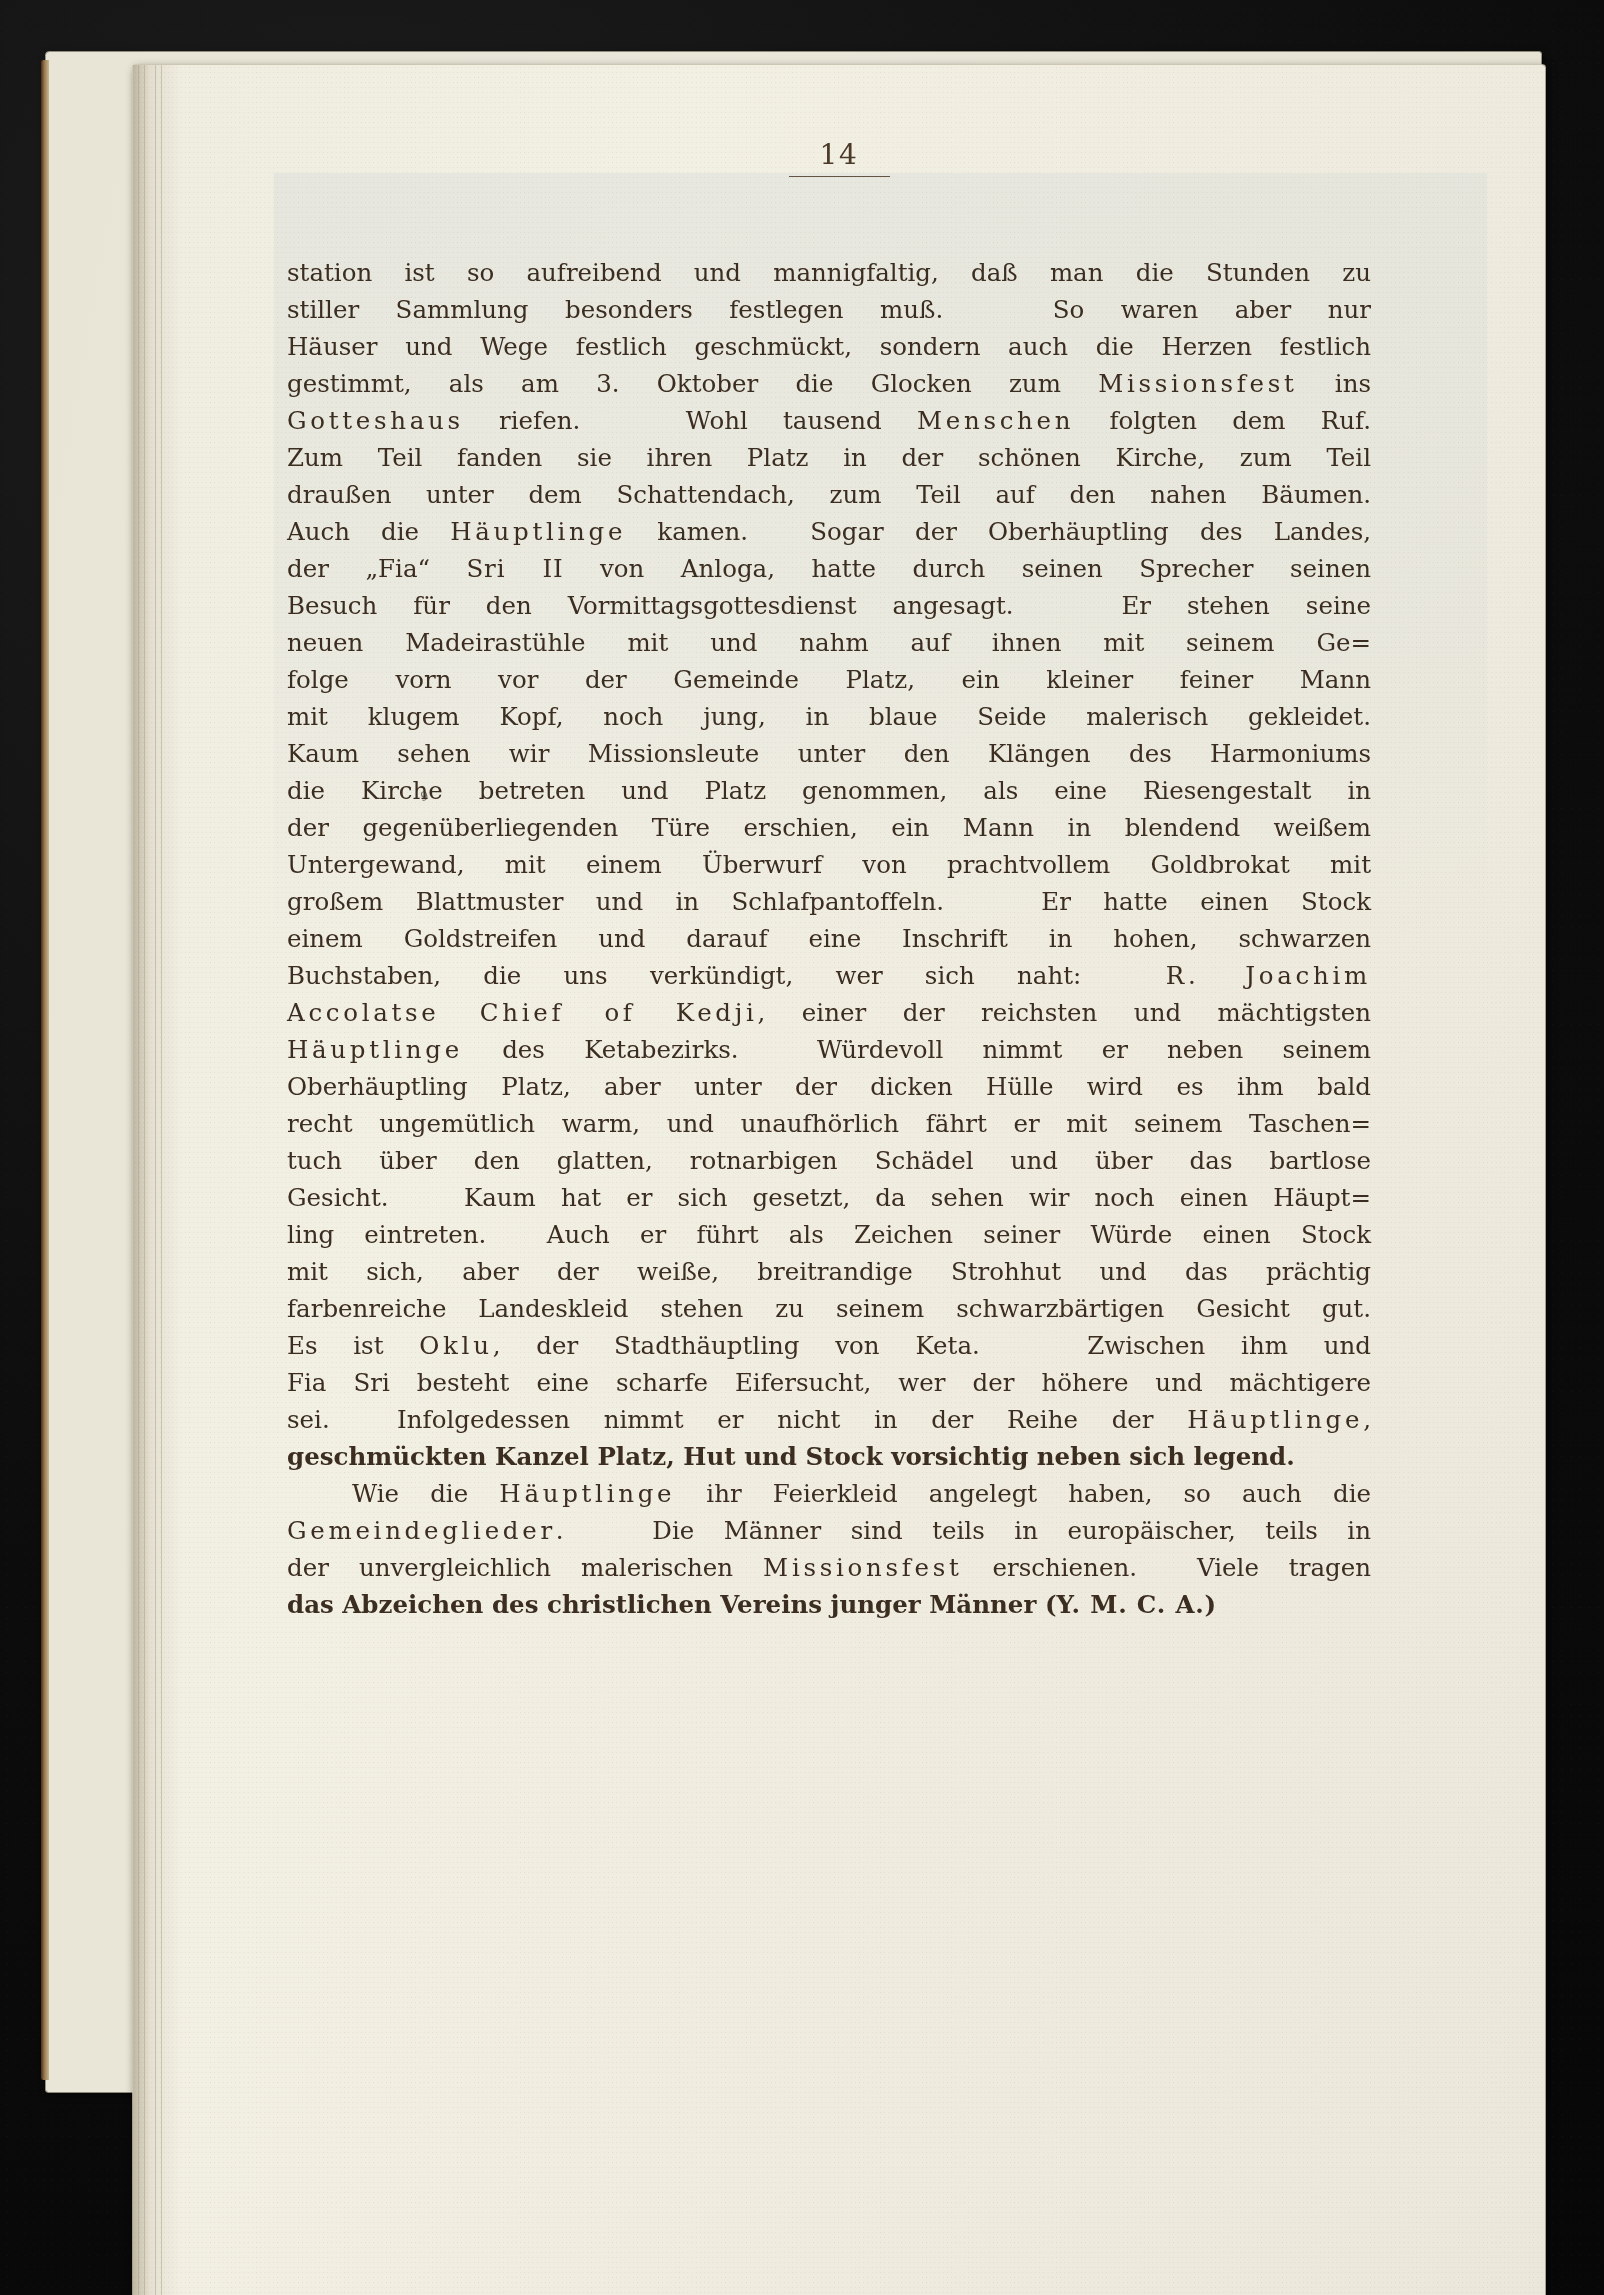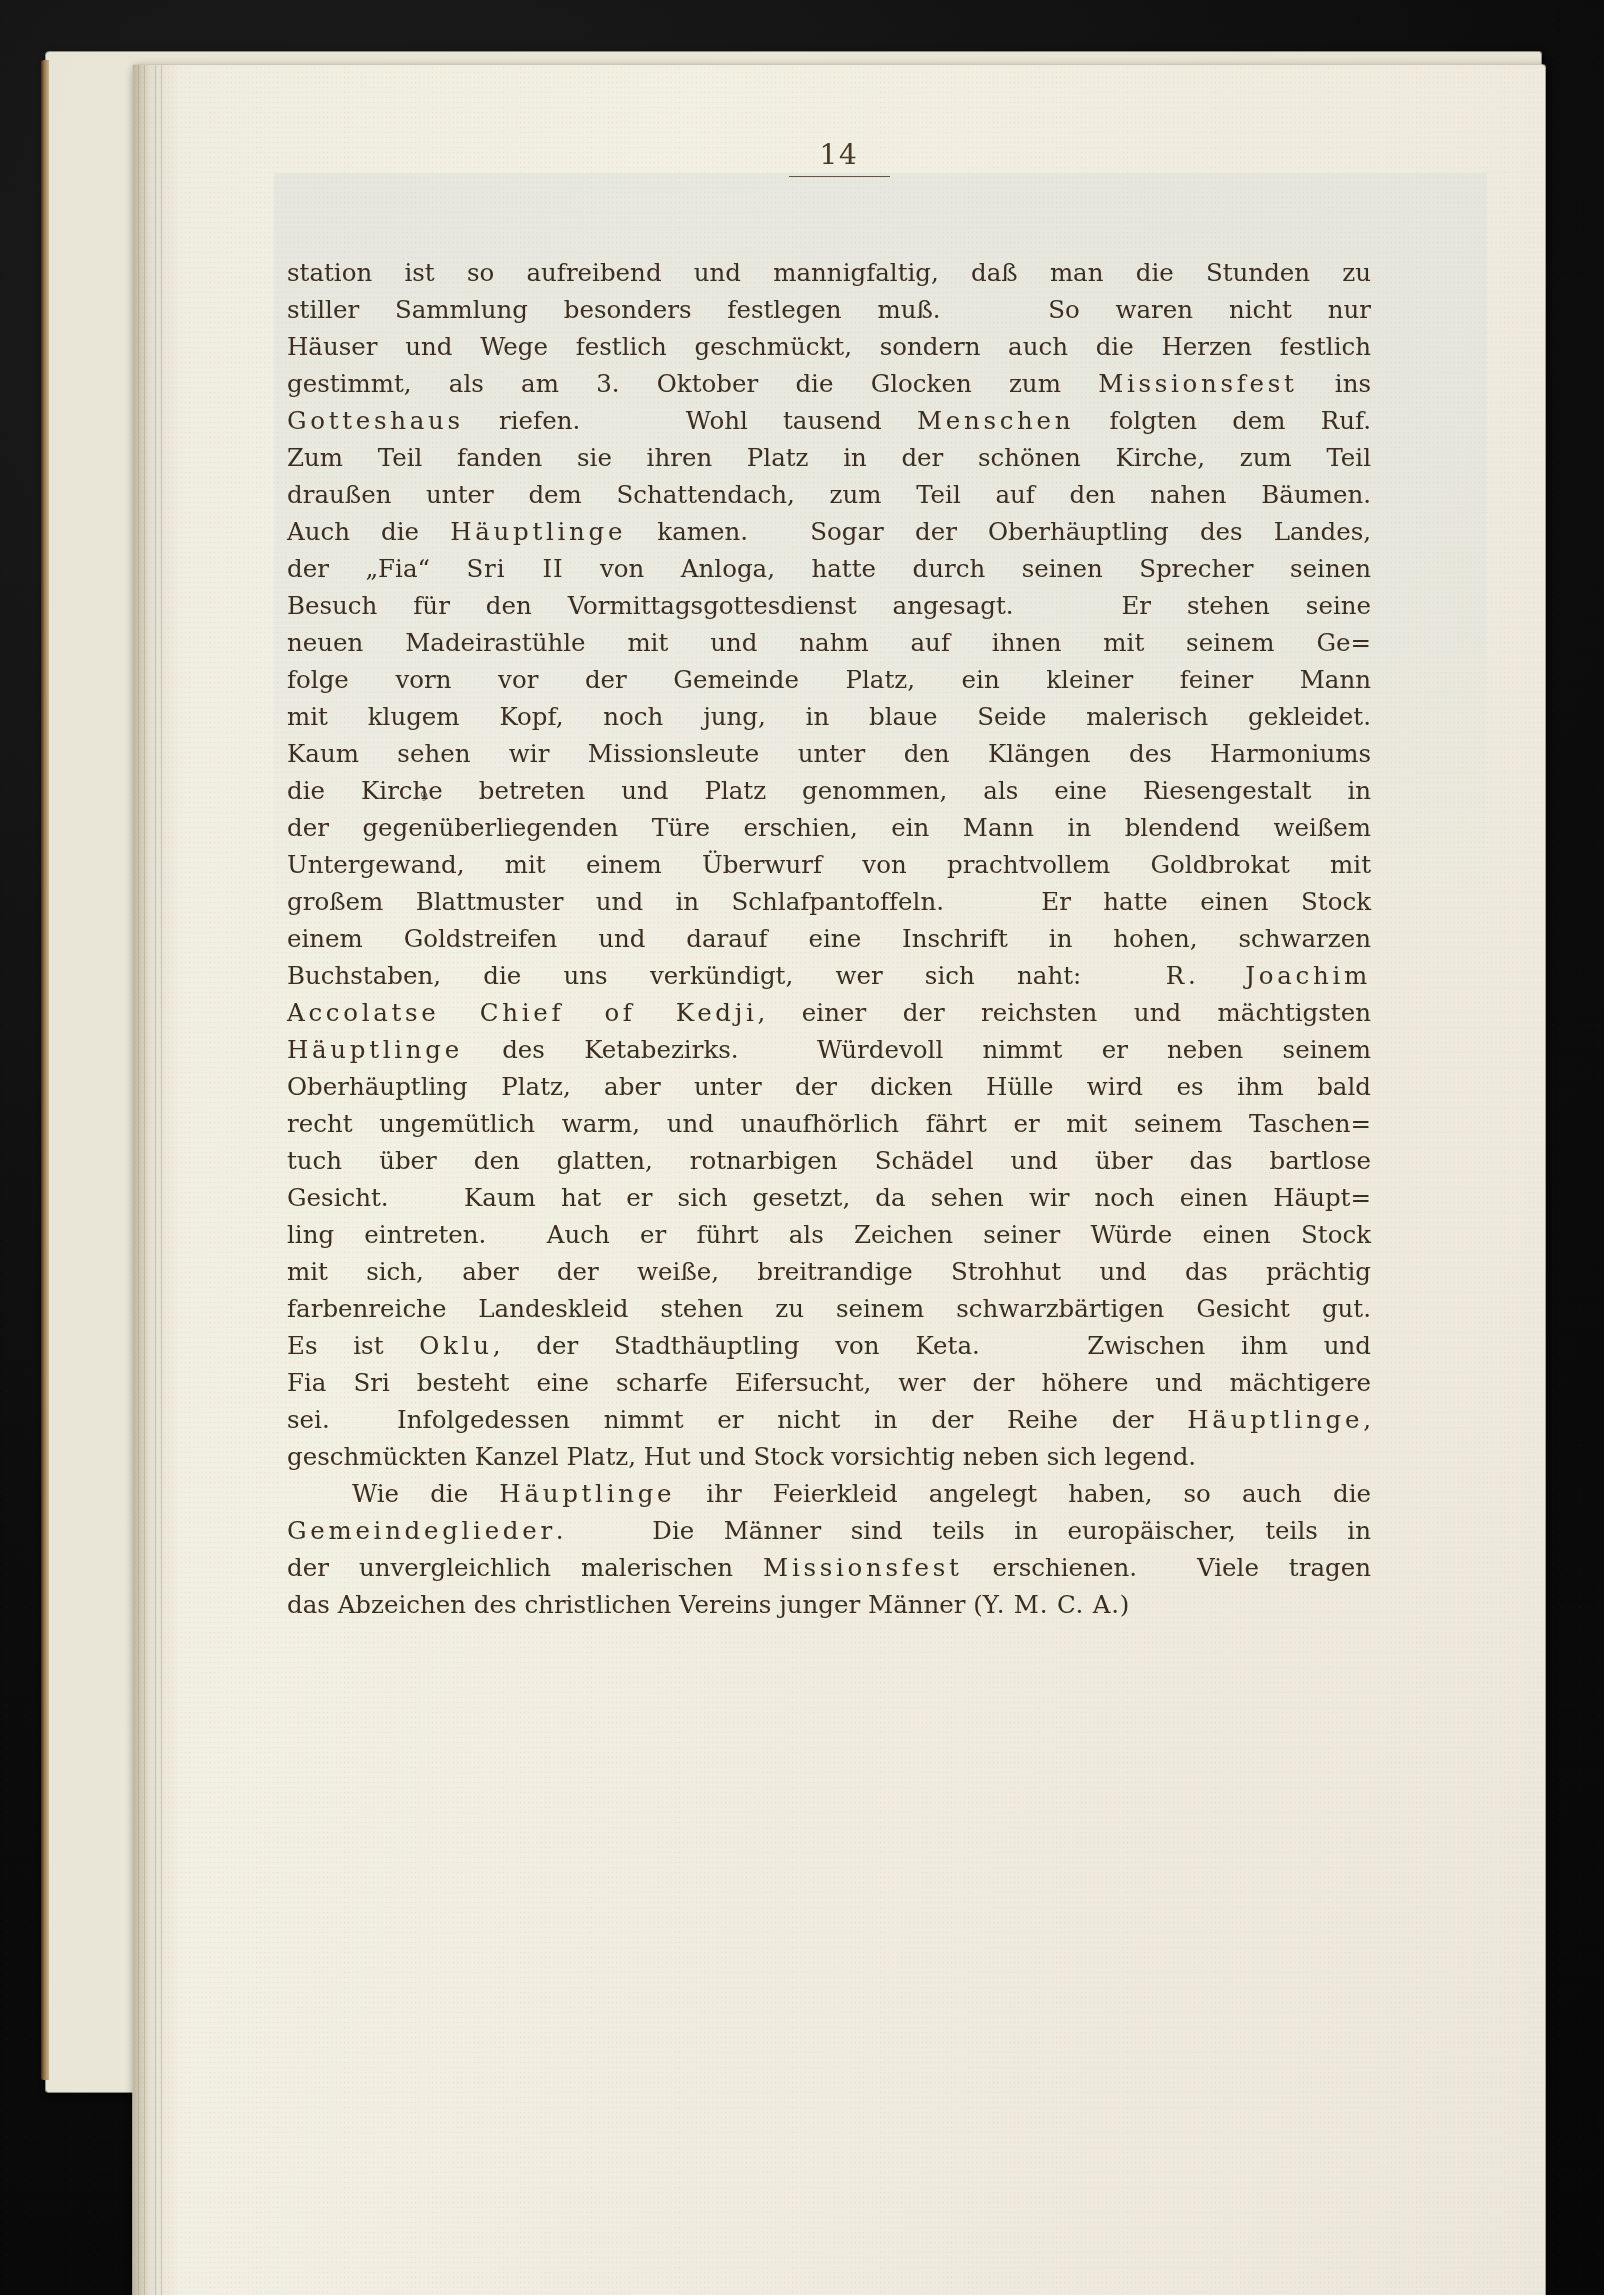--- a/index.html
+++ b/index.html
@@ -152,20 +152,21 @@
     display: block;
     white-space: pre;
     text-align: justify;
     text-align-last: justify;
     font-feature-settings: "liga" 0;
   }
   
   .ln.flush {
     text-align: left;
     text-align-last: left;
+    font-weight: bold;
   }
   .ln.indent { text-indent: 65px; }
 
   
   .sp { letter-spacing: 3.7px; }
   
   .rom {
     font-family: "DejaVu Serif", "Liberation Serif", serif;
     letter-spacing: 0.8px;
   }
@@ -205,21 +206,21 @@
     <div class="folio">
       <div class="folio-num">14</div>
       <div class="folio-rule"></div>
     </div>
 
     <div class="pencil-mark">9</div>
 
     <div class="textblock">
 
       <span class="ln">station ist so aufreibend und mannigfaltig, daß man die Stunden zu</span>
-      <span class="ln">stiller Sammlung besonders festlegen muß.   So waren nicht nur</span>
+      <span class="ln">stiller Sammlung besonders festlegen muß.   So waren aber nur</span>
       <span class="ln">Häuser und Wege festlich geschmückt, sondern auch die Herzen festlich</span>
       <span class="ln">gestimmt, als am 3. Oktober die Glocken zum <span class="sp">Missionsfest</span> ins</span>
       <span class="ln"><span class="sp">Gotteshaus</span> riefen.   Wohl tausend <span class="sp">Menschen</span> folgten dem Ruf.</span>
       <span class="ln">Zum Teil fanden sie ihren Platz in der schönen Kirche, zum Teil</span>
       <span class="ln">draußen unter dem Schattendach, zum Teil auf den nahen Bäumen.</span>
       <span class="ln">Auch die <span class="sp">Häuptlinge</span> kamen.  Sogar der Oberhäuptling des Landes,</span>
       <span class="ln">der „Fia“ <span class="rom">Sri II</span> von Anloga, hatte durch seinen Sprecher seinen</span>
       <span class="ln">Besuch für den Vormittagsgottesdienst angesagt.   Er stehen seine</span>
       <span class="ln">neuen Madeirastühle mit und nahm auf ihnen mit seinem Ge<span class="dhy">=</span></span>
       <span class="ln">folge vorn vor der Gemeinde Platz, ein kleiner feiner Mann</span>

